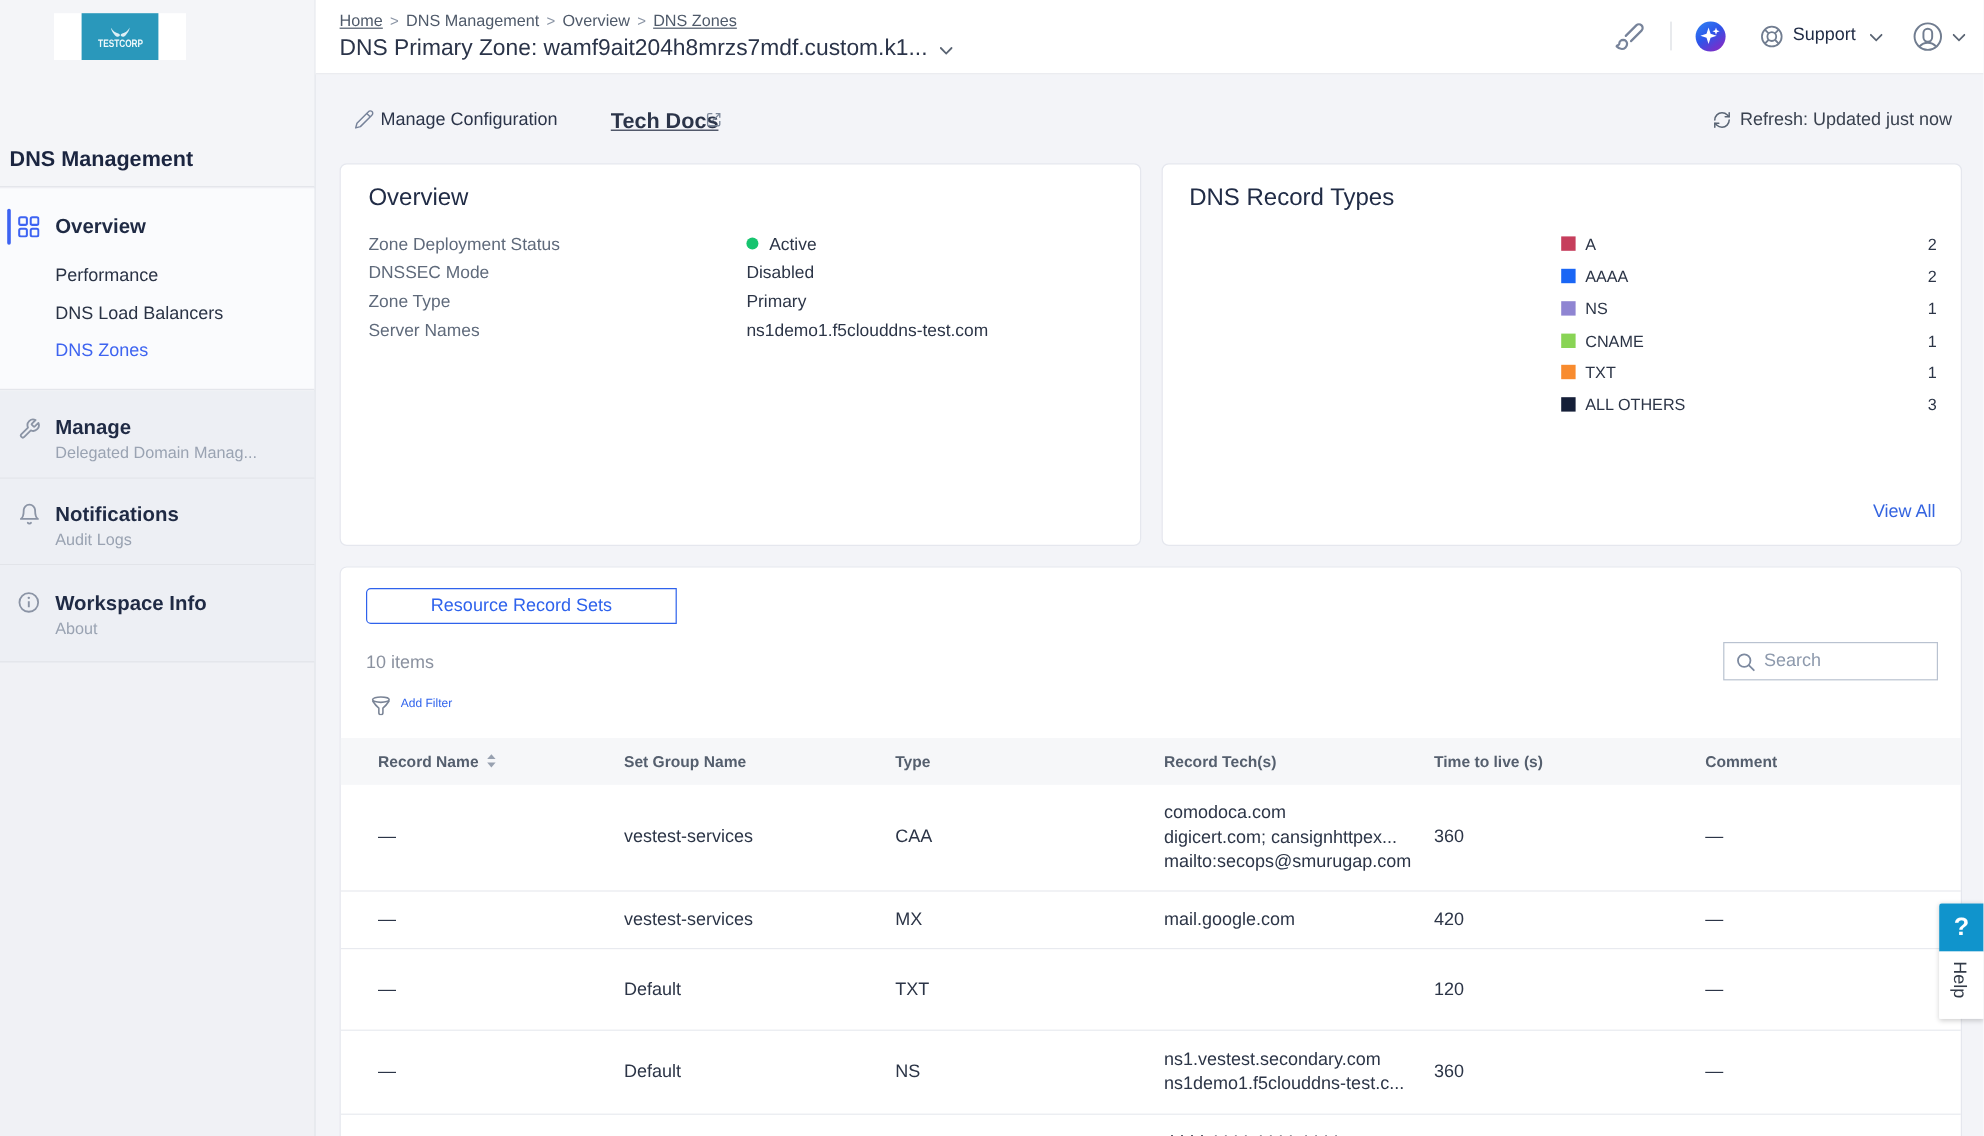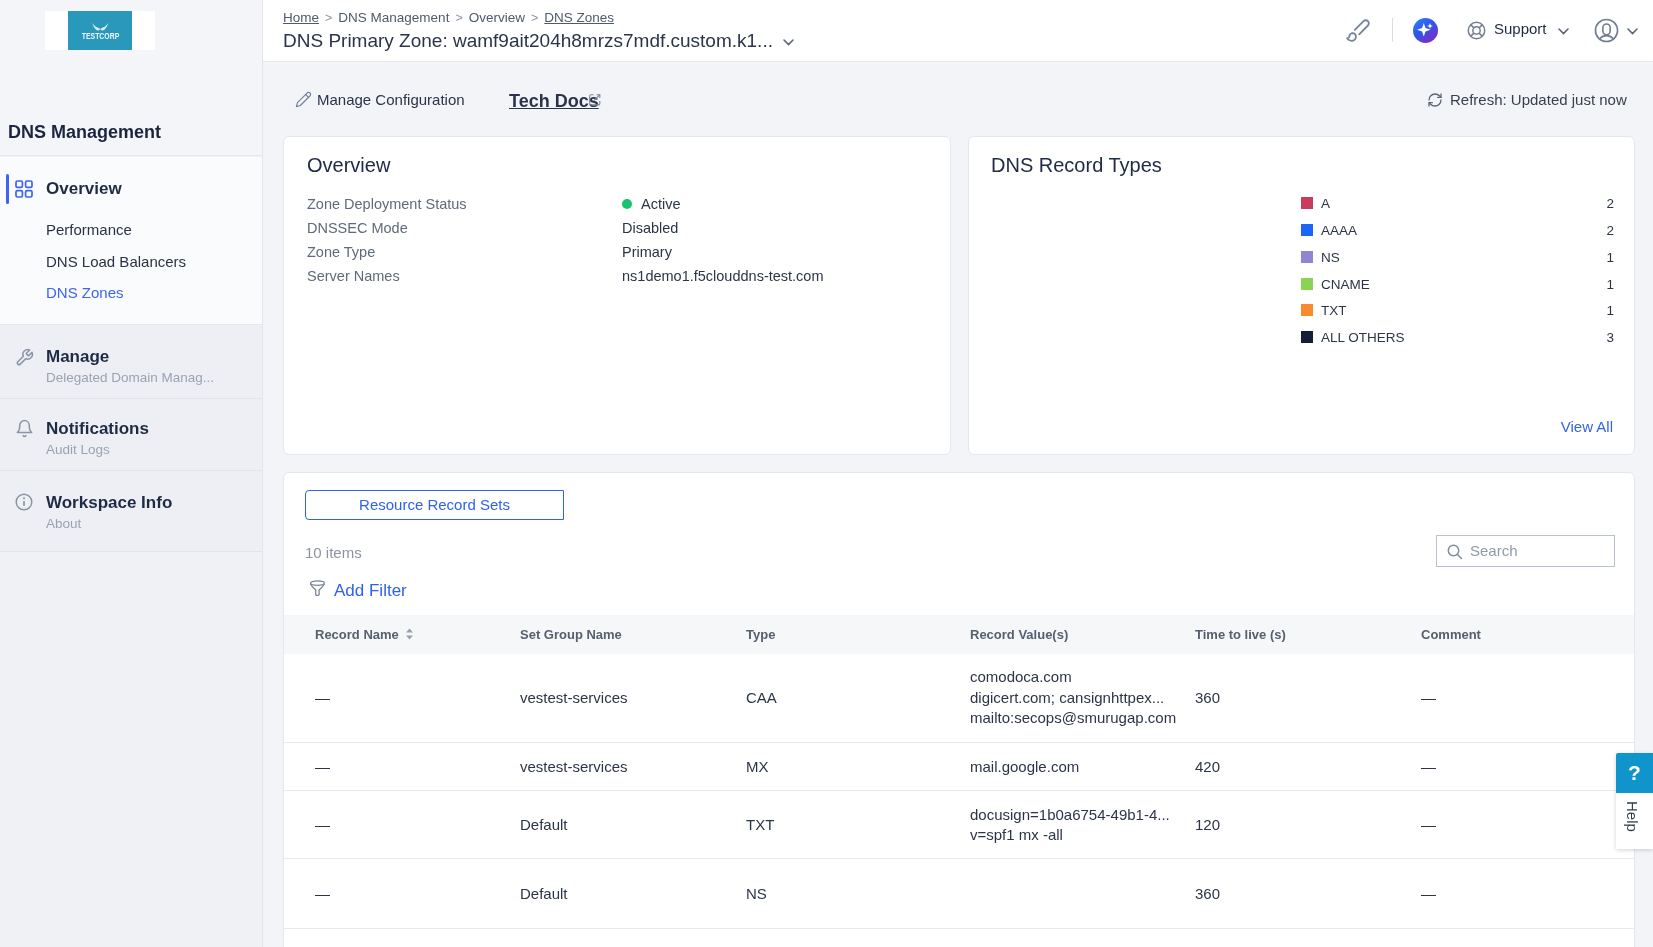--- a/index.html
+++ b/index.html
@@ -240,37 +240,37 @@
     <div style="position:absolute; right:21px; top:281px; font-size:15px; color:#3464e0;">View All</div>
   </div>
 
   <div class="card" id="card3">
     <div class="tab" id="tab1">Resource Record Sets</div>
     <div class="abs" style="left:21px; top:71px; font-size:15px; color:#8b92a0;">10 items</div>
     <svg width="17" height="16" viewBox="0 0 17 16" style="position:absolute;left:25px;top:107px;">
         <ellipse cx="8.4" cy="3.1" rx="6.9" ry="2.2" fill="none" stroke="#7a8496" stroke-width="1.3"></ellipse>
         <path d="M1.7 4.4 C3.5 7.2 5.7 9.3 6.7 10.1 L6.7 13.9 a1.7 1.7 0 0 0 3.4 0 L10.1 10.1 C11.1 9.3 13.3 7.2 15.1 4.4" fill="none" stroke="#7a8496" stroke-width="1.3" stroke-linecap="round"></path>
       </svg>
-    <div class="abs" style="left:50px; top:108px; font-size:17px; color:#2e62ec;">Add Filter</div>
+    <div class="abs" style="left:50px; top:108px; font-size:10px; color:#2e62ec;">Add Filter</div>
     <div id="search" style="position:absolute; left:1152px; top:62px; width:179px; height:32px; border:1px solid #b9c2d0; border-radius:0;">
       <svg width="16" height="16" viewBox="0 0 16 16" style="position:absolute;left:10px;top:8px;">
           <circle cx="6.5" cy="6.5" r="5.2" fill="none" stroke="#7d8aa0" stroke-width="1.5"></circle>
           <line x1="10.5" y1="10.5" x2="14.5" y2="14.5" stroke="#7d8aa0" stroke-width="1.5" stroke-linecap="round"></line>
         </svg>
       <span style="position:absolute; left:33px; top:6px; font-size:15px; color:#8e9aad;">Search</span>
     </div>
     <div id="thead">
       <div class="th c1">Record Name</div>
       <svg width="9" height="12" viewBox="0 0 9 12" style="position:absolute;left:121px;top:13px;">
           <path d="M4.5 0.5 L8 4.5 L1 4.5 Z" fill="#98a1b0"></path>
           <path d="M4.5 11.5 L8 7.5 L1 7.5 Z" fill="#98a1b0"></path>
         </svg>
       <div class="th c2">Set Group Name</div>
       <div class="th c3">Type</div>
-      <div class="th c4">Record Value(s)</div>
+      <div class="th c4">Record Tech(s)</div>
       <div class="th c5">Time to live (s)</div>
       <div class="th c6">Comment</div>
     </div>
     <div class="row" style="top:181px; height:89px;">
       <div class="td c1 vc">—</div>
       <div class="td c2 vc">vestest-services</div>
       <div class="td c3 vc">CAA</div>
       <div class="td c4 vc">comodoca.com<br>digicert.com; cansignhttpex...<br>mailto:secops@smurugap.com</div>
       <div class="td c5 vc">360</div>
       <div class="td c6 vc">—</div>
@@ -280,28 +280,28 @@
       <div class="td c2 vc">vestest-services</div>
       <div class="td c3 vc">MX</div>
       <div class="td c4 vc">mail.google.com</div>
       <div class="td c5 vc">420</div>
       <div class="td c6 vc">—</div>
     </div>
     <div class="row" style="top:318px; height:68px;">
       <div class="td c1 vc">—</div>
       <div class="td c2 vc">Default</div>
       <div class="td c3 vc">TXT</div>
-      <div class="td c4 vc">docusign=1b0a6754-49b1-4...<br>v=spf1 mx -all</div>
       <div class="td c5 vc">120</div>
       <div class="td c6 vc">—</div>
     </div>
     <div class="row" style="top:386px; height:70px;">
       <div class="td c1 vc">—</div>
       <div class="td c2 vc">Default</div>
       <div class="td c3 vc">NS</div>
+      <div class="td c4 vc">ns1.vestest.secondary.com<br>ns1demo1.f5clouddns-test.c...</div>
       <div class="td c5 vc">360</div>
       <div class="td c6 vc">—</div>
     </div>
     <div class="row" style="top:456px; height:68px;">
 
       <div class="td c4 vc">dddd:4444:4444:4444...<br>dddd:5555:5555:5555...</div>
 
     </div>
   </div>
 </div>

